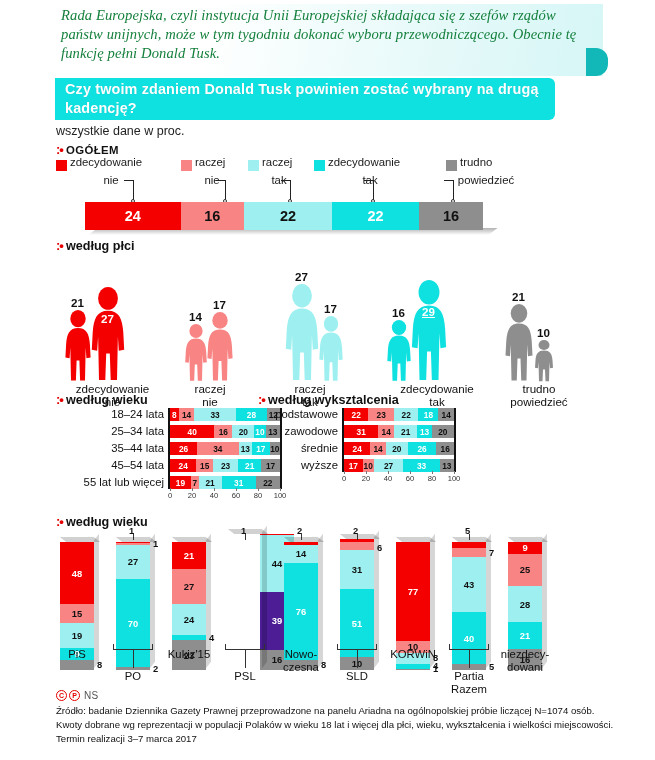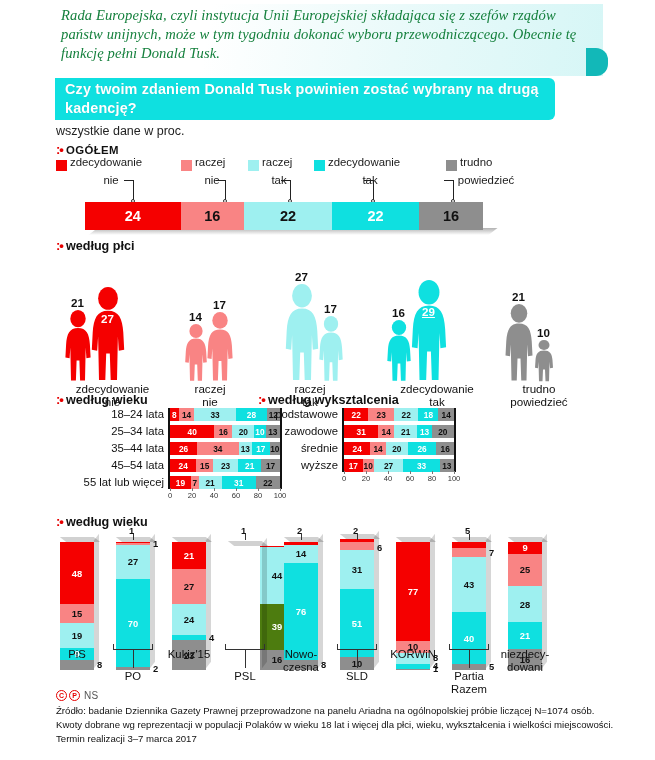--- a/index.html
+++ b/index.html
@@ -475,21 +475,21 @@
         <div class="cseg" style="height: 5.17172px; background: rgb(15, 224, 224); color: rgb(255, 255, 255);"></div>
         <div class="cseg" style="height: 29.7374px; background: rgb(142, 142, 142); color: rgb(17, 17, 17);">23</div>
         <div class="ctop"></div>
         <div class="cside"></div>
       </div>
       <div class="outnum" style="left: 159px; bottom: 62.3232px;">4</div>
       <div class="colgroup-label" style="width: 64px; left: 107px; top: 118px;">Kukiz'15</div>
       <div class="col" style="left: 178px; padding-left: 32px;">
         <div class="cseg" style="height: 1.28px; background: rgb(245, 0, 0); color: rgb(255, 255, 255);"></div>
         <div class="cseg" style="height: 56.32px; background: rgb(158, 240, 240); color: rgb(17, 17, 17);">44</div>
-        <div class="cseg" style="height: 46px; background: #4d7c0f; color: rgb(255, 255, 255);">39</div>
+        <div class="cseg" style="height: 58px; background: #4c1d95; color: rgb(255, 255, 255);">39</div>
         <div class="cseg" style="height: 20.48px; background: rgb(142, 142, 142); color: rgb(17, 17, 17);">16</div>
         <div class="ctop"></div>
         <div class="cside"></div>
       </div>
       <div class="outnum" style="left: 191px; bottom: 169px;">1</div>
       <div class="leader" style="left: 195px; bottom: 165px; height: 6px;"></div>
       <div class="colgroup-label" style="width: 64px; left: 163px; top: 140px;">PSL</div>
       <div class="bracket" style="left: 175px; width: 40px; top: 114px; border-top: none;"></div>
       <div class="bracket-stem" style="left: 195px; top: 120px; height: 18px;"></div>
       <div class="col" style="left: 234px;">

